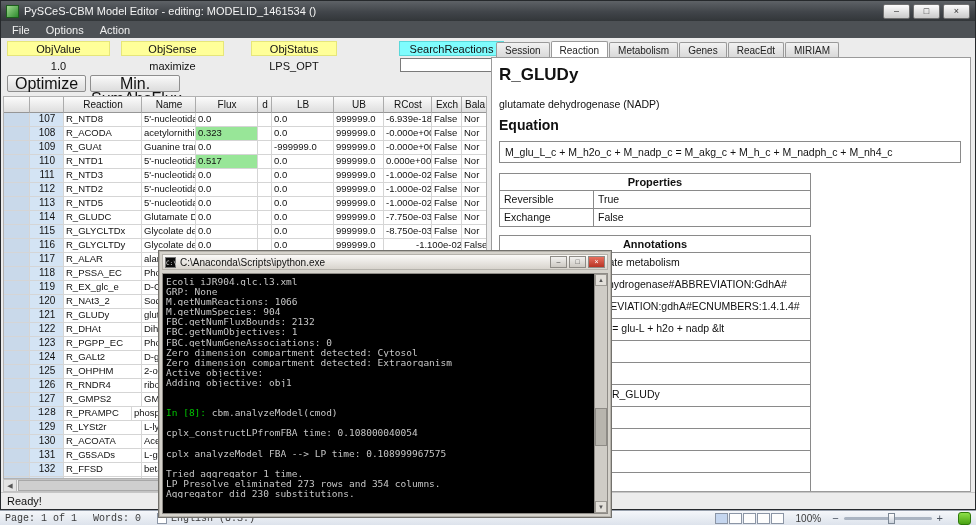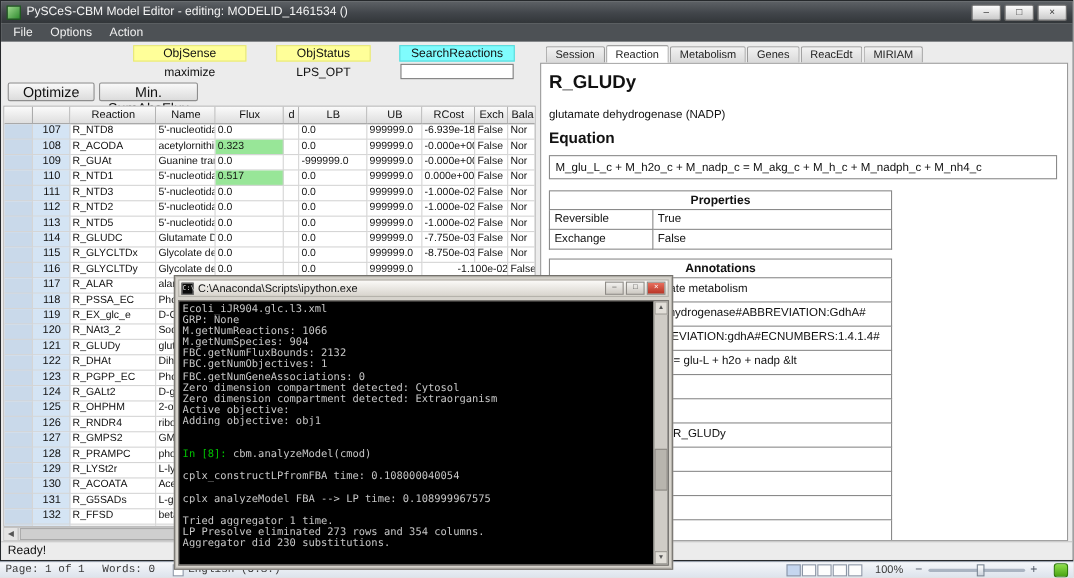--- a/index.html
+++ b/index.html
@@ -16,21 +16,21 @@
   .menu-item { color:#f0f0f0; font-size:11px; padding:1px 8px; }
   .content { position:absolute; top:37px; left:0; right:0; bottom:17px; background:#ececec; }
   .statusbar { position:absolute; left:0; right:0; bottom:0; height:17px; background:#ececec; border-top:1px solid #c6c6c6; font-size:11px; padding:2px 6px; }
 
   
   .obj-field { position:absolute; top:3px; }
   .obj-label { height:15px; background:#ffff99; text-align:center; font-size:11px; line-height:15px; border:1px solid #e6e67a; }
   .obj-label.cyan { background:#7ffcfd; border-color:#5ad9da; }
   .obj-value { height:15px; text-align:center; font-size:11px; line-height:16px; margin-top:2px; }
   .search-input { display:block; width:103px; height:14px; margin:2px auto 0; border:1px solid #7a7a7a; background:#fff; font-size:10px; padding:0 2px; }
-  .btn { position:absolute; top:37px; height:17px; background:linear-gradient(#f9f9f9,#dcdcdc); border:1px solid #8e8e8e; border-radius:2px; font-size:13px; text-align:center; line-height:15px; }
+  .btn { position:absolute; top:37px; height:17px; background:linear-gradient(#f9f9f9,#dcdcdc); border:1px solid #8e8e8e; border-radius:2px; font-size:16px; text-align:center; line-height:15px; }
 
   
   .grid { position:absolute; left:2px; top:58px; width:484px; bottom:13px; overflow:hidden; background:#fff; border:1px solid #b2b2b2; }
   .grow { display:flex; height:14px; }
   .grow.header { height:16px; }
   .gcell { flex:none; border-right:1px solid #d5d5d5; border-bottom:1px solid #d5d5d5; font-size:9.5px; line-height:12px; padding:0 1px 0 2px; white-space:nowrap; overflow:hidden; }
   .ghead { background:linear-gradient(#fbfbfb,#dedede); border-right:1px solid #ababab; border-bottom:1px solid #969696; text-align:center; font-size:10px; line-height:15px; }
   .gsel { background:#c9d9ea; }
   .gnum { background:#d4e4f4; text-align:center; font-size:10px; }
   .flux-green { background:#98e698; }
@@ -118,29 +118,33 @@
     <span class="win-btn">×</span>
   </div>
   <div class="menubar">
       <span class="menu-item">File</span>
       <span class="menu-item">Options</span>
       <span class="menu-item">Action</span>
     </div>
 
   <div class="content">
 
+    <div class="obj-field" style="left:6px;width:103px;">
+      <div class="obj-label">ObjValue</div>
+      <div class="obj-value">1.0</div>
+    </div>
     <div class="obj-field" style="left:120px;width:103px;">
       <div class="obj-label">ObjSense</div>
       <div class="obj-value">maximize</div>
     </div>
     <div class="obj-field" style="left:250px;width:86px;">
       <div class="obj-label">ObjStatus</div>
       <div class="obj-value">LPS_OPT</div>
     </div>
-    <div class="obj-field" style="left:362px;width:105px;">
+    <div class="obj-field" style="left:398px;width:105px;">
       <div class="obj-label cyan">SearchReactions</div>
       <input class="search-input" type="text" value="" style="">
     </div>
 
     <div class="btn" style="left:6px;width:79px;">Optimize</div>
     <div class="btn" style="left:89px;width:90px;">Min. SumAbsFlux</div>
 
     <div class="grid">
         <div class="grow header">
           <div class="gcell ghead" style="width: 26px;"></div>
@@ -423,22 +427,22 @@
           <div class="gcell" style="width: 62px;">0.0</div>
           <div class="gcell" style="width: 14px;"></div>
           <div class="gcell" style="width: 62px;">0.0</div>
           <div class="gcell" style="width: 50px;">999999.0</div>
           <div class="gcell" style="width: 48px;">-0.000e+00</div>
           <div class="gcell" style="width: 30px;">False</div>
           <div class="gcell" style="width: 26px;">Nor</div>
         </div>
         <div class="grow">
           <div class="gcell gsel" style="width: 26px;"></div>
-          <div class="gcell gnum" style="width: 34px;">128</div>
-          <div class="gcell" style="width: 78px;">R_PRAMPC</div>
+          <div class="gcell gnum" style="width: 34px; font-family: Liberation Mono, monospace;">128</div>
+          <div class="gcell" style="width: 68px;">R_PRAMPC</div>
           <div class="gcell" style="width: 54px;">phosphoribosyl-AMP cyclohydrolase</div>
           <div class="gcell" style="width: 62px;">0.0</div>
           <div class="gcell" style="width: 14px;"></div>
           <div class="gcell" style="width: 62px;">0.0</div>
           <div class="gcell" style="width: 50px;">999999.0</div>
           <div class="gcell" style="width: 48px;">-0.000e+00</div>
           <div class="gcell" style="width: 30px;">False</div>
           <div class="gcell" style="width: 26px;">Nor</div>
         </div>
         <div class="grow">

